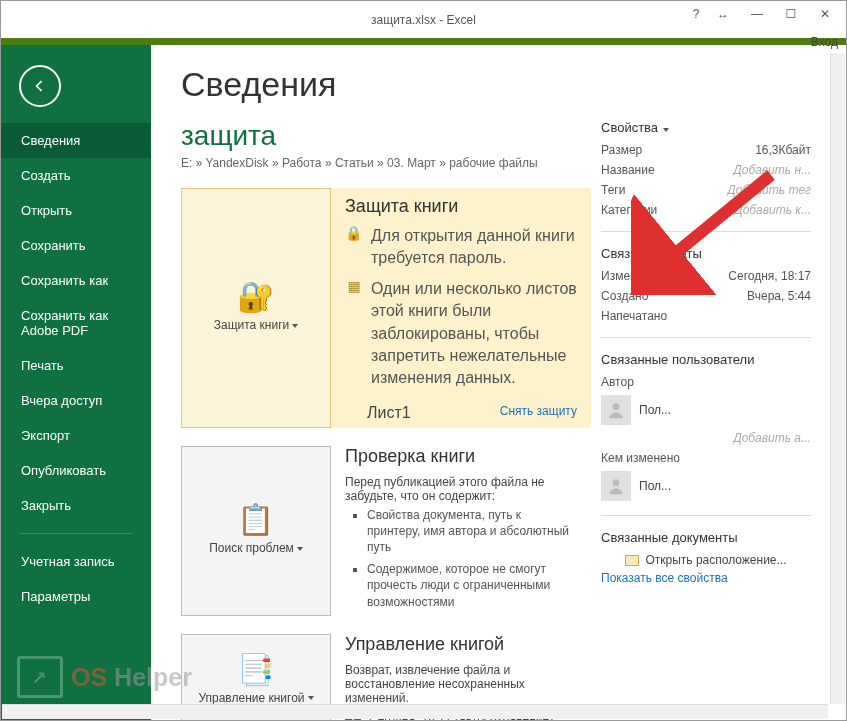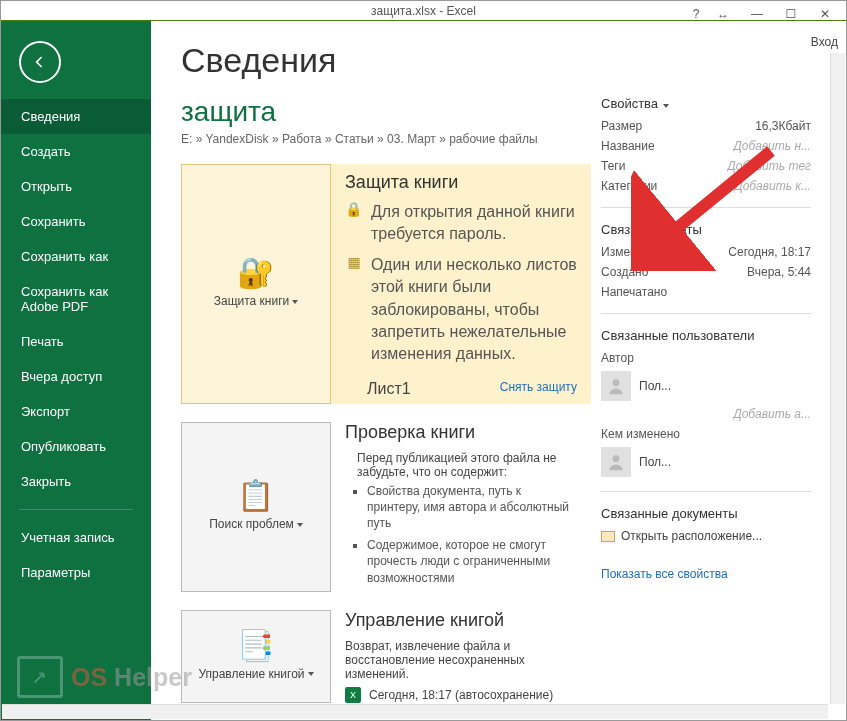--- a/index.html
+++ b/index.html
@@ -1,19 +1,19 @@
 <!DOCTYPE html>
 <html><head>
 <meta charset="utf-8">
 <style>
 * { margin:0; padding:0; box-sizing:border-box; font-family:"Segoe UI",Arial,sans-serif; }
 body { width:847px; height:721px; background:#fff; position:relative; overflow:hidden;}
 .win { position:absolute; inset:0; border:1px solid #999; display:flex; flex-direction:column; background:#fff;}
 
-.titlebar { height:20px; display:flex; align-items:center; background:#fff; border-bottom:1px solid #4d7c0f;}
+.titlebar { height:44px; display:flex; align-items:center; background:#fff; border-bottom:7px solid #4d7c0f;}
 .titlebar-title { position:absolute; left:0; right:0; text-align:center; font-size:12px; color:#555; pointer-events:none;}
 .tb-right { position:absolute; right:4px; top:2px; display:flex; align-items:center; gap:0;}
 .tb-btn { width:34px; height:22px; display:flex; align-items:center; justify-content:center; font-size:12px; color:#555; cursor:pointer;}
 .tb-btn.help { width:20px;}
 .login { position:absolute; right:8px; top:34px; font-size:12px; color:#444;}
 
 .body-area { flex:1; display:flex; overflow:hidden; }
 
 .sidebar { width:150px; background:#0f7040; color:#fff; display:flex; flex-direction:column; padding-top:10px;}
 .back-btn { width:42px; height:42px; border:2px solid #fff; border-radius:50%; display:flex; align-items:center; justify-content:center; margin:10px 0 16px 18px; cursor:pointer;}
@@ -153,21 +153,21 @@
             </div>
           </div>
 
           <div class="section">
             <div class="big-btn">
               <span class="ico">📋</span>
               <span class="lbl"><span>Поиск проблем</span><span class="drop-caret"></span></span>
             </div>
             <div class="section-body">
               <h3>Проверка книги</h3>
-              <div style="margin-bottom:4px;margin-left:12px;">Перед публикацией этого файла не забудьте, что он содержит:</div>
+              <div style="margin-bottom:4px;">Перед публикацией этого файла не забудьте, что он содержит:</div>
               <ul class="blist" id="inspect-list">
                   <li>Свойства документа, путь к принтеру, имя автора и абсолютный путь</li>
                   <li>Содержимое, которое не смогут прочесть люди с ограниченными возможностями</li>
                 </ul>
             </div>
           </div>
 
           <div class="section">
             <div class="big-btn">
               <span class="ico">📑</span>
@@ -245,24 +245,24 @@
             <div class="avatar">
                 <svg viewBox="0 0 24 24">
                   <circle cx="12" cy="8" r="4" fill="#bbb"></circle>
                   <path d="M4 22c0-4 4-7 8-7s8 3 8 7" fill="#bbb"></path>
                 </svg>
               </div>
             <span style="flex:1; overflow:hidden; text-overflow:ellipsis;">Пол...</span>
           </div>
           <div class="divider"></div>
           <h4>Связанные документы</h4>
-          <div style="margin:0 0;">
+          <div style="margin:0 0;text-align:center;">
             <span class="folder-ico"></span><span>Открыть расположение...</span>
           </div>
-          <div class="linklike" style="margin-top:24px;">Показать все свойства</div>
+          <div class="linklike" style="margin-top:4px;">Показать все свойства</div>
         </div>
       </div>
 
       <svg class="arrow-annot" width="160" height="130">
         <defs>
             <marker id="ah" markerWidth="12" markerHeight="12" refX="2" refY="6" orient="auto">
               <path d="M0,0 L12,6 L0,12 Z" fill="#e02f2f"></path>
             </marker>
           </defs>
         <line x1="140" y1="10" x2="30" y2="100" stroke="#e02f2f" stroke-width="12" marker-end="url(#ah)"></line>

